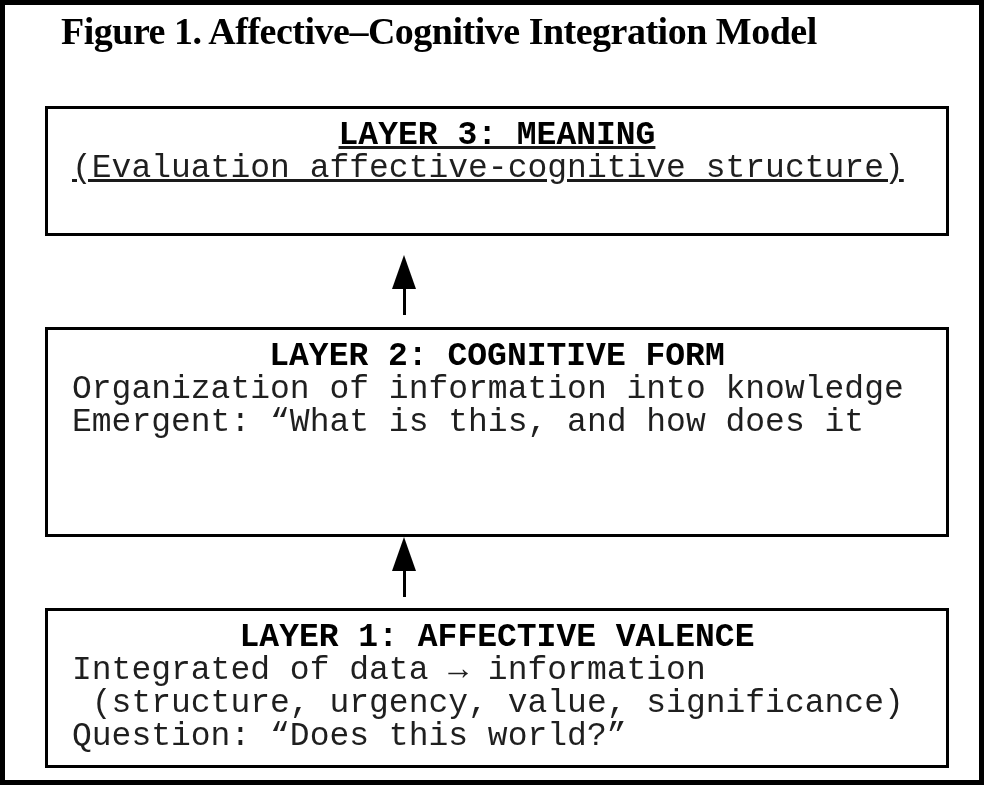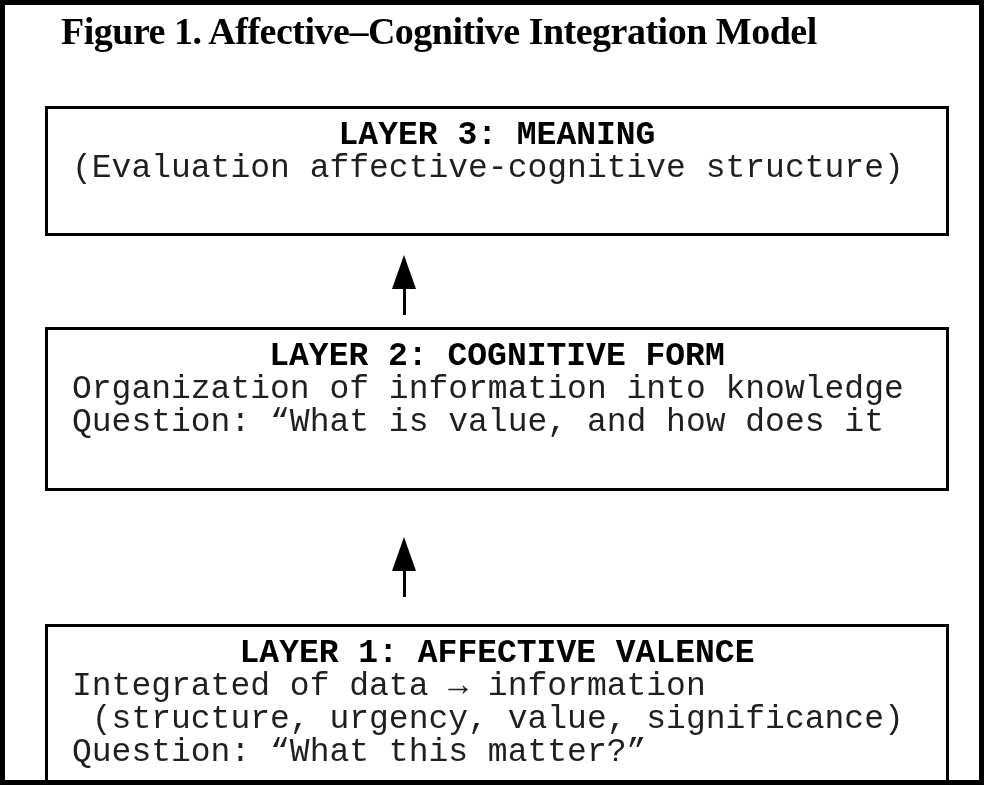--- a/index.html
+++ b/index.html
@@ -33,23 +33,23 @@
   }
   .layer-box {
     position: absolute;
     left: 40px;
     width: 904px;
     box-sizing: border-box;
     border: 3px solid #000000;
     background: #ffffff;
     padding-top: 10px;
   }
-  .box-layer3 { top: 101px; height: 130px; }
-  .box-layer2 { top: 322px; height: 164px; }
-  .box-layer1 { top: 603px; height: 160px; margin-top: 16px; }
+  .box-layer3 { top: 101px; height: 130px; text-decoration: underline; }
+  .box-layer2 { top: 322px; height: 210px; }
+  .box-layer1 { top: 603px; height: 160px; }
   .box-heading {
     text-align: center;
     font-weight: bold;
     font-size: 33px;
     line-height: 33px;
     color: #000000;
     white-space: pre;
   }
   .box-line {
     padding-left: 24px;
@@ -95,28 +95,28 @@
   </div>
 
   <div class="up-arrow arrow-1">
     <div class="arrow-head"></div>
     <div class="arrow-shaft"></div>
   </div>
 
   <div class="layer-box box-layer2">
     <div class="box-heading">LAYER 2: COGNITIVE FORM</div>
     <div class="box-line">Organization of information into knowledge</div>
-    <div class="box-line">Question: “What is value, and how does it</div>
+    <div class="box-line">Emergent: “What is this, and how does it</div>
   </div>
 
   <div class="up-arrow arrow-2">
     <div class="arrow-head"></div>
     <div class="arrow-shaft"></div>
   </div>
 
   <div class="layer-box box-layer1">
     <div class="box-heading">LAYER 1: AFFECTIVE VALENCE</div>
     <div class="box-line">Integrated of data → information</div>
     <div class="box-line"> (structure, urgency, value, significance)</div>
-    <div class="box-line">Question: “What this matter?”</div>
+    <div class="box-line">Question: “Does this world?”</div>
   </div>
 
 </div>
 
 </body></html>

